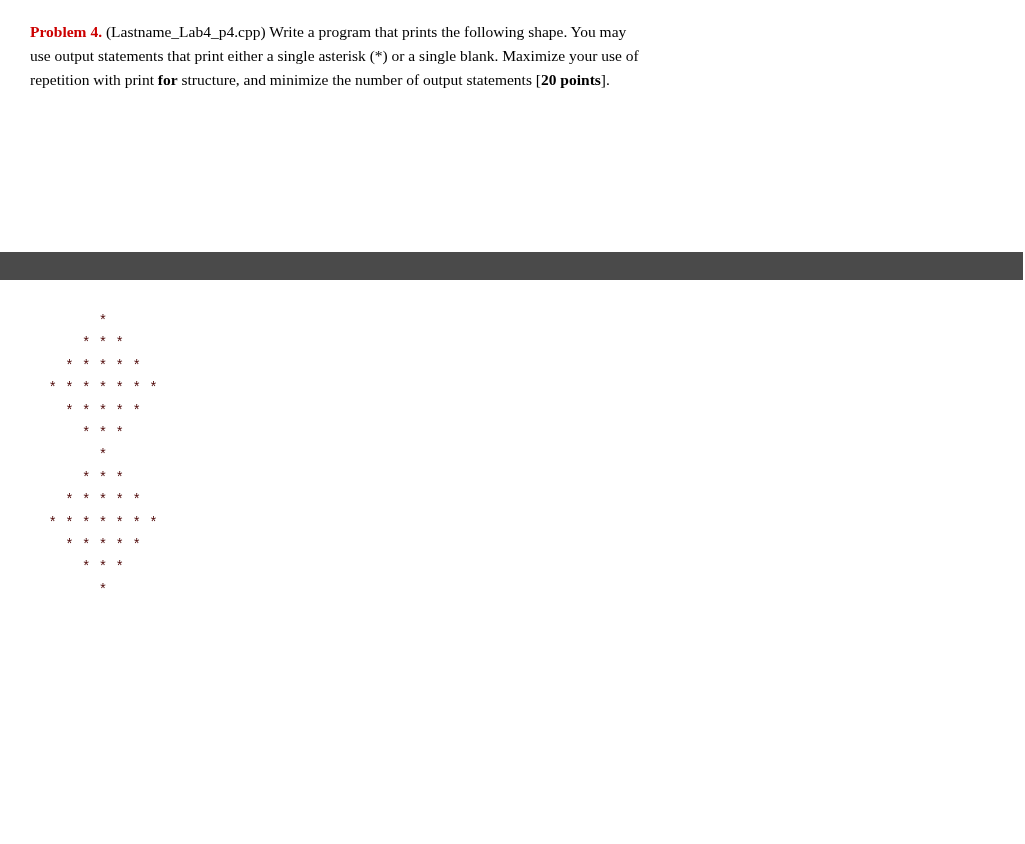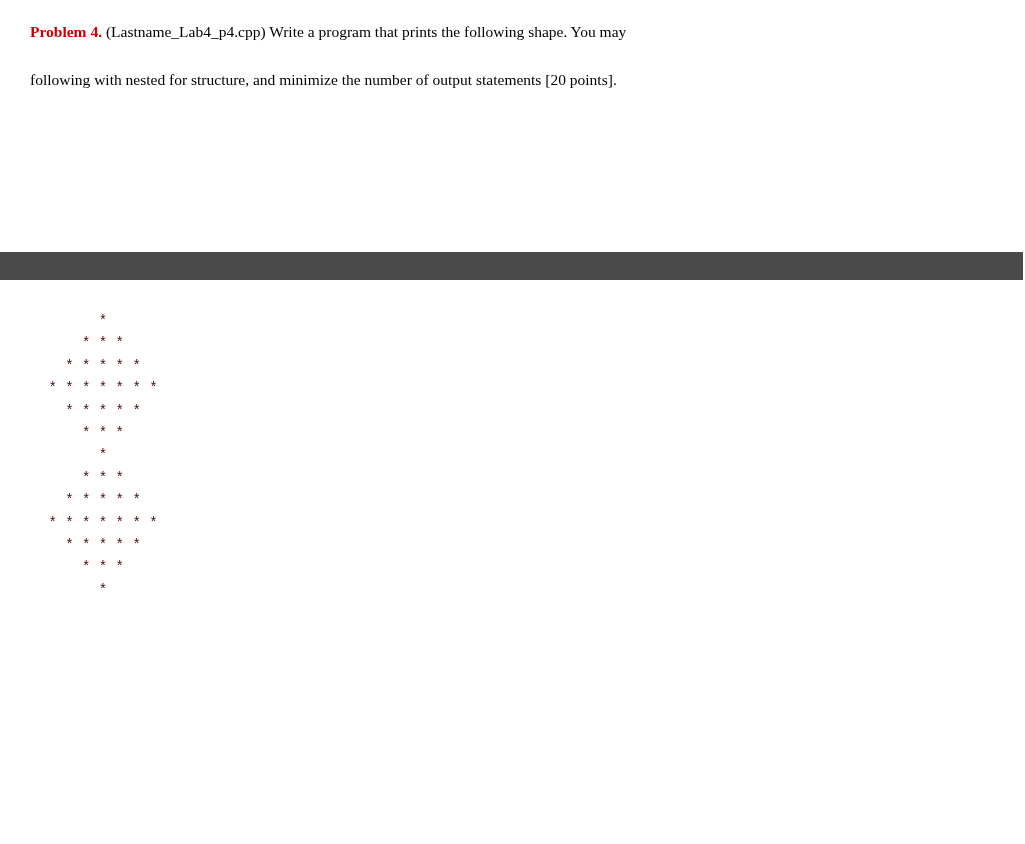--- a/index.html
+++ b/index.html
@@ -32,21 +32,21 @@
       line-height: 1.55;
       color: #000000;
     }
 
     .problem-label {
       color: #cc0000;
       font-weight: bold;
     }
 
     .bold-text {
-      font-weight: normal;
+      font-weight: bold;
     }
 
     .divider-bar {
       width: 100%;
       height: 28px;
       background: #4a4a4a;
       margin-top: 140px;
     }
 
     .bottom-section {
@@ -65,22 +65,23 @@
   </style>
 </head>
 <body>
 
 <div class="page">
 
   <div class="top-section">
     <p class="problem-text">
       <span class="problem-label">Problem 4.</span><span> (Lastname_Lab4_p4.cpp) Write a program that prints the following shape. You may</span>
       <br>
+      <span>use output statements that print either a single asterisk (*) or a single blank. Maximize your use of</span>
       <br>
-      <span>following with nested </span><span class="bold-text">for</span><span> structure, and minimize the number of output statements [</span><span class="bold-text">20 points</span><span>].</span>
+      <span>repetition with print </span><span class="bold-text">for</span><span> structure, and minimize the number of output statements [</span><span class="bold-text">20 points</span><span>].</span>
     </p>
   </div>
 
   <div class="divider-bar"></div>
 
   <div class="bottom-section">
     <div class="shape-display" id="shape-container">       *
      * * *
    * * * * *
  * * * * * * *

